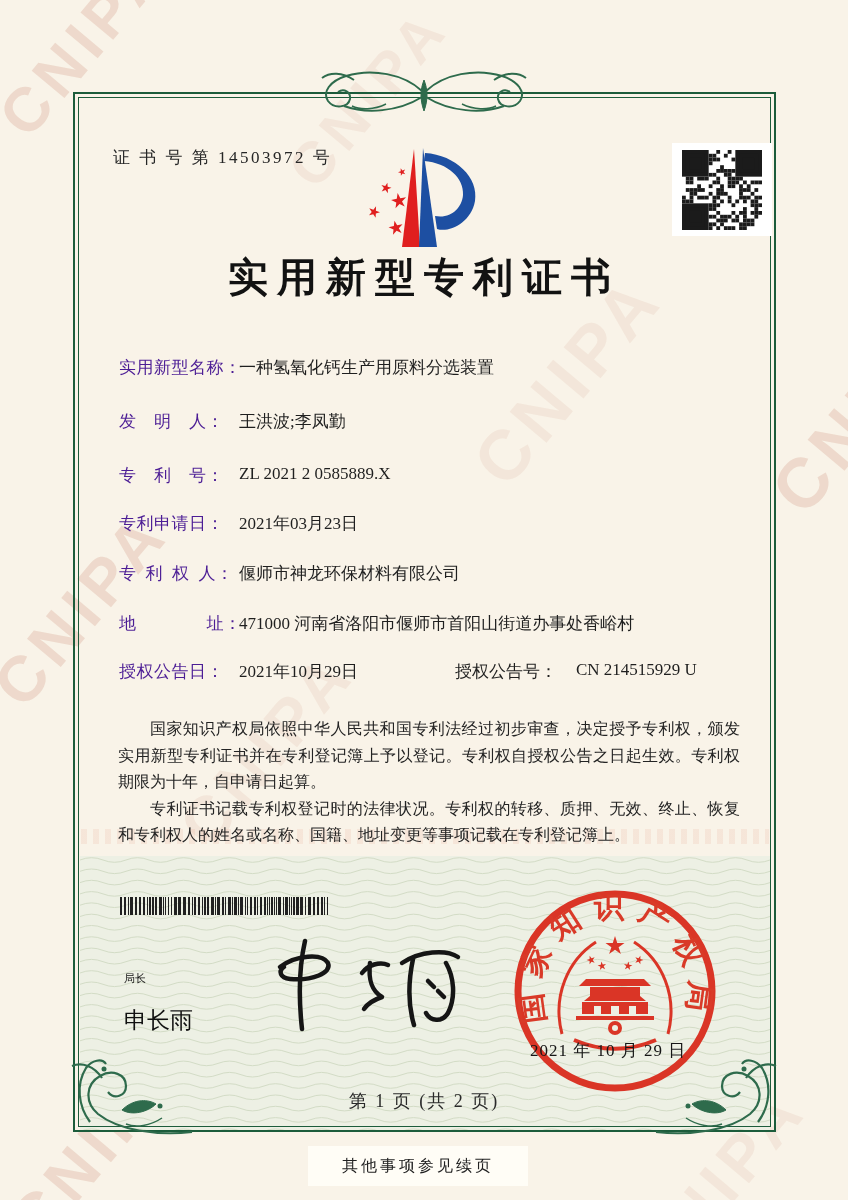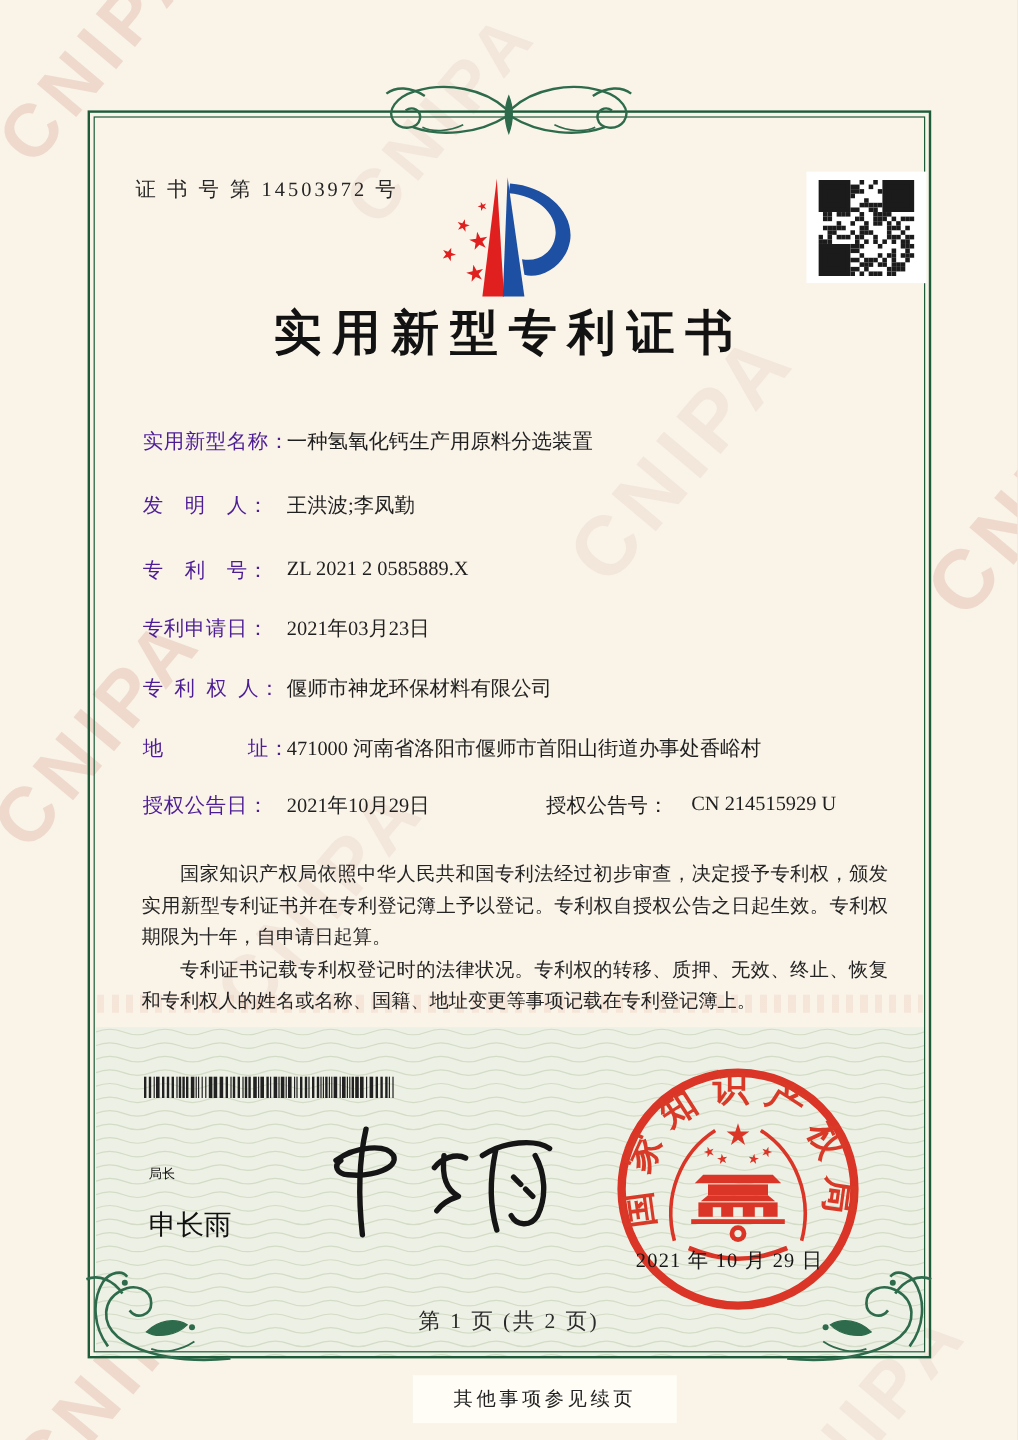--- a/index.html
+++ b/index.html
@@ -55,21 +55,21 @@
   .seal{position:absolute;left:512px;top:888px;}
   .seal .ring{fill:none;stroke:#da3526;stroke-width:7;}
   .seal .ring-text{fill:#d93a28;font-size:30px;font-weight:bold;letter-spacing:12px;
       font-family:"Liberation Serif","DejaVu Serif",serif;}
   .seal .emblem{fill:#da3526;}
   .seal .emblem-stroke{fill:none;stroke:#da3526;}
   .seal-date{fill:#161616;font-size:17px;letter-spacing:1px;
       font-family:"Liberation Serif","DejaVu Serif",serif;}
   .page-info{position:absolute;left:104px;top:1089px;width:640px;text-align:center;
       font-size:18px;letter-spacing:2px;color:#2a2a2a;}
-  .cont-box{position:absolute;left:344px;top:1146px;width:220px;height:40px;
+  .cont-box{position:absolute;left:308px;top:1146px;width:220px;height:40px;
       background:#fffdf6;display:flex;align-items:center;justify-content:center;}
   .cont-box span{font-size:16px;letter-spacing:3px;color:#222;}
   
   .flourish path{stroke:#2e6b4c;}
   .fl-top{position:absolute;left:294px;top:64px;}
   .fl-bl{position:absolute;left:66px;top:1056px;}
   .fl-br{position:absolute;left:652px;top:1056px;transform:scaleX(-1);}
 </style>
 </head>
 <body>

